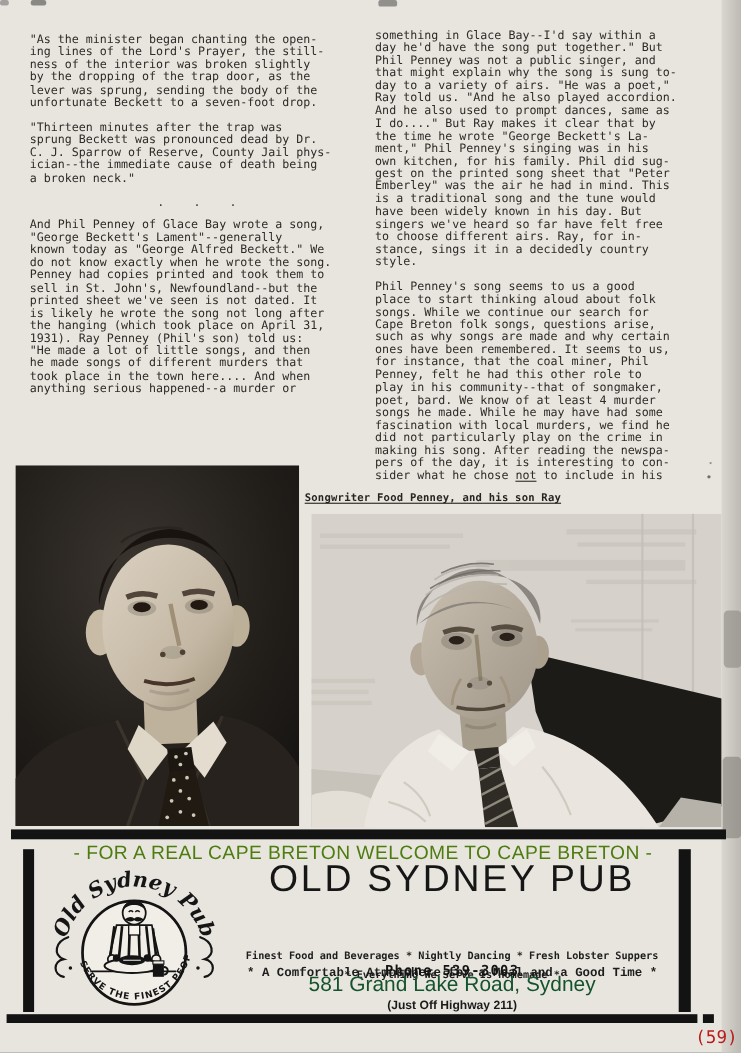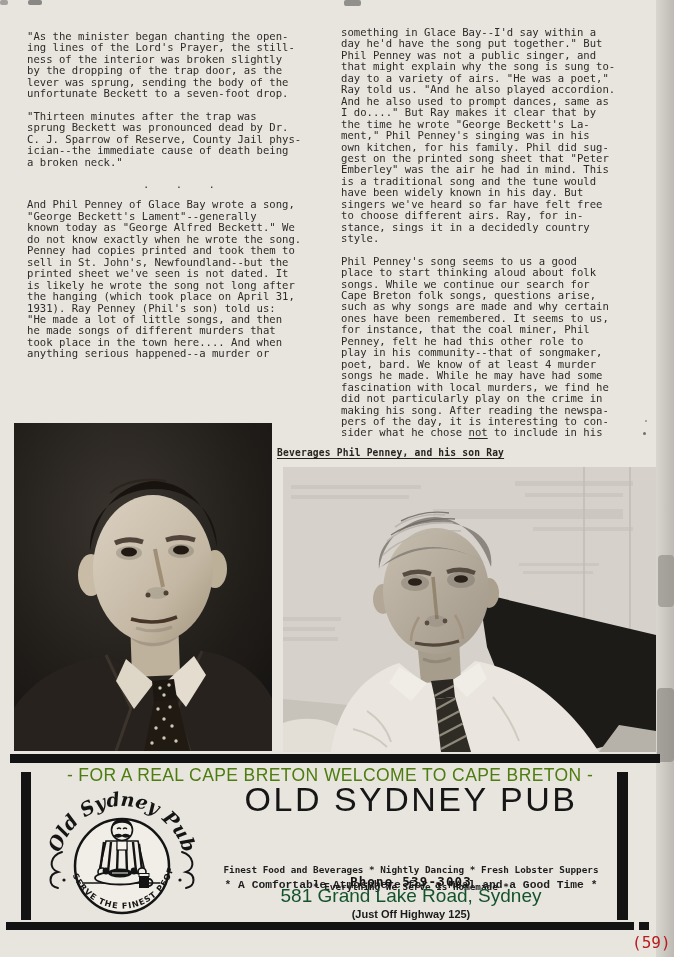--- a/index.html
+++ b/index.html
@@ -157,21 +157,21 @@
 play in his community--that of songmaker,
 poet, bard. We know of at least 4 murder
 songs he made. While he may have had some
 fascination with local murders, we find he
 did not particularly play on the crime in
 making his song. After reading the newspa-
 pers of the day, it is interesting to con-
 sider what he chose </span><span class="u">not</span><span> to include in his</span></div>
   </div>
 
-  <div class="caption">Beverages Phil Penney, and his son Ray</div>
+  <div class="caption">Songwriter Food Penney, and his son Ray</div>
 
   <div class="photo photo-left">
     <svg viewBox="0 0 258 328" width="258" height="328">
       <defs>
         <radialGradient id="lpbg" cx="42%" cy="30%" r="90%">
           <stop offset="0%" stop-color="#3a352f"></stop>
           <stop offset="55%" stop-color="#221e1a"></stop>
           <stop offset="100%" stop-color="#121110"></stop>
         </radialGradient>
         <linearGradient id="lpface" x1="0" y1="0" x2="1" y2="1">
@@ -360,18 +360,18 @@
       </g>
     </svg>
   </div>
 
   <div class="ad-title">OLD SYDNEY PUB</div>
   <div class="ad-line f1">Finest Food and Beverages * Nightly Dancing * Fresh Lobster Suppers</div>
   <div class="ad-line f2">* Everything We Serve Is Homemade *</div>
   <div class="ad-line f3">* A Comfortable Atmosphere for a Meal and a Good Time *</div>
   <div class="ad-phone">Phone 539-3003</div>
   <div class="ad-address">581 Grand Lake Road, Sydney</div>
-  <div class="ad-note">(Just Off Highway 125)</div>
+  <div class="ad-note">(Just Off Highway 211)</div>
   <div class="rule rule-bottom"></div>
   <div class="rule rule-nub"></div>
 
   <div class="pageno">(59)</div>
 </div>
 
 </body></html>

